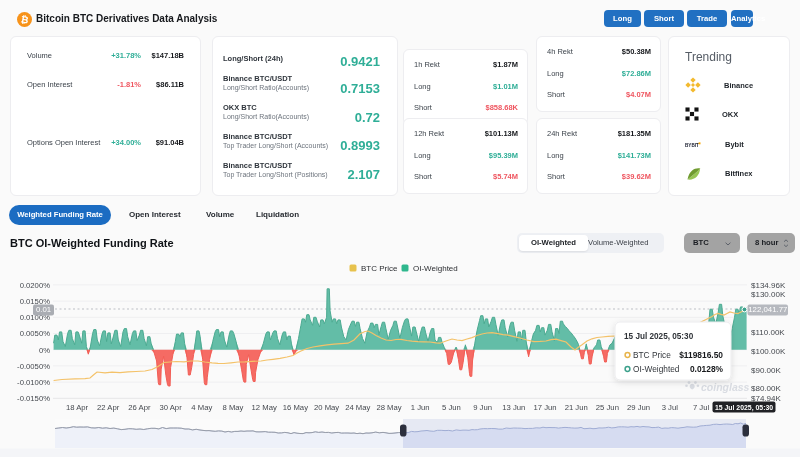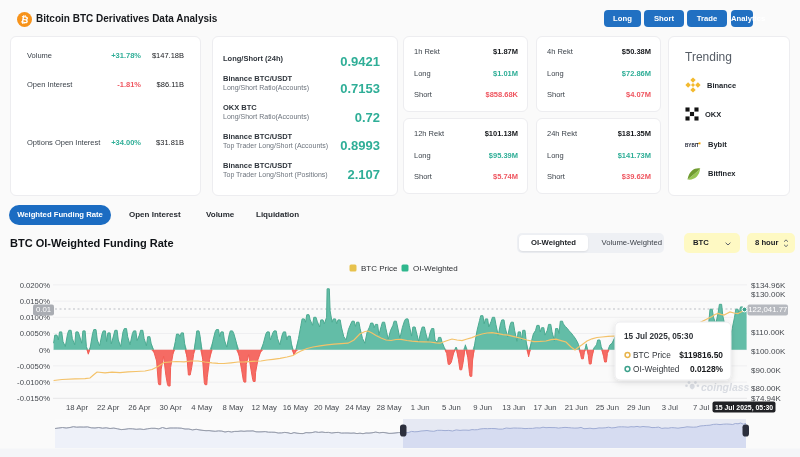--- a/index.html
+++ b/index.html
@@ -4,43 +4,43 @@
 *{margin:0;padding:0;box-sizing:border-box}
 html,body{width:800px;height:457px;background:#fafafa;font-family:"Liberation Sans",sans-serif;overflow:hidden;position:relative}
 .abs{position:absolute}
 .title{left:36px;top:13px;font-size:10px;font-weight:bold;color:#17191d}
 .btn{position:absolute;top:9.5px;height:17px;background:#2170c2;border-radius:4px;color:#fff;font-size:7.7px;font-weight:bold;text-align:center;line-height:17px}
 .card{position:absolute;background:#fff;border:1px solid #ededf0;border-radius:6px}
 #c1{left:10px;top:36px;width:191px;height:160px}
 .r1{position:absolute;left:16px;right:16px;height:10px;font-size:7.5px}
 .r1 .lbl{position:absolute;left:0;top:0;color:#3c434b;white-space:nowrap}
 .r1 .pct{position:absolute;right:43px;top:0;font-weight:bold}
-.r1 .val{position:absolute;right:0;top:0;font-weight:normal;color:#17191d}
+.r1 .val{position:absolute;right:0;top:0;font-weight:bold;color:#17191d}
 .grn{color:#2fae97}
 .red{color:#ef5660}
 #c2{left:212px;top:36px;width:186px;height:160px}
 .c2main{position:absolute;left:10px;font-size:7.5px;color:#2e343b;font-weight:bold;white-space:nowrap}
 .c2sub{position:absolute;left:10px;font-size:7px;color:#6d747d;white-space:nowrap}
 .c2val{position:absolute;right:17px;font-size:13px;font-weight:bold;color:#2fae97}
 .mini{position:absolute;width:125px;height:76px;background:#fff;border:1px solid #ededf0;border-radius:6px}
 .mr{position:absolute;left:10px;right:9px;height:10px}
 .mlbl{position:absolute;left:0;font-size:7.5px;color:#3c434b}
 .mval{position:absolute;right:0;font-size:7.5px;font-weight:bold;color:#17191d}
 .mval.grn{color:#2fae97}
 .mval.red{color:#ef5660}
 #trend{left:668px;top:36px;width:122px;height:160px}
-.titem{position:absolute;left:16px;display:flex;align-items:center;gap:6px}
+.titem{position:absolute;left:16px;display:flex;align-items:center;gap:23px}
 .titem span{font-size:7.5px;font-weight:bold;color:#1c2127}
 .pill{position:absolute;left:9px;top:205px;width:102px;height:20px;background:#1b6cc2;border-radius:10px;color:#fff;font-size:7.7px;font-weight:bold;text-align:center;line-height:20px}
 .tab{position:absolute;top:205px;height:20px;line-height:20px;font-size:8px;font-weight:bold;color:#262a30}
 .h1{position:absolute;left:10px;top:237px;font-size:11px;font-weight:bold;color:#0f1216}
 .seg{position:absolute;left:517px;top:233px;width:147px;height:20px;background:#eef0f4;border-radius:5px;display:flex;padding:2px}
 .seg .on{width:69px;background:#fff;border-radius:4px;font-size:7.7px;font-weight:bold;color:#1a1d22;text-align:center;line-height:16px;box-shadow:0 1px 2px rgba(0,0,0,.08)}
-.seg .off{flex:1;font-size:7.7px;color:#3a3f47;text-align:right;line-height:16px}
-.drop{position:absolute;top:233px;height:20px;background:#fef9c3;border-radius:5px;font-size:7.7px;font-weight:bold;color:#1a1d22;line-height:20px}
+.seg .off{flex:1;font-size:7.7px;color:#3a3f47;text-align:left;line-height:16px}
+.drop{position:absolute;top:233px;height:20px;background:#a3a3a3;border-radius:5px;font-size:7.7px;font-weight:bold;color:#1a1d22;line-height:20px}
 </style></head>
 <body>
 <svg width="15" height="15" viewBox="0 0 15 15" style="position:absolute;left:17px;top:11.5px">
     <circle cx="7.5" cy="7.5" r="7.5" fill="#f7931a"></circle>
     <text x="7.6" y="11" text-anchor="middle" style="font:bold 9.5px 'Liberation Sans',sans-serif;fill:#fff" transform="rotate(10 7.5 7.5)">₿</text>
   </svg>
 <div class="abs title">Bitcoin BTC Derivatives Data Analysis</div>
 <div class="btn" style="left:604px;width:37px">Long</div>
 <div class="btn" style="left:644px;width:40px">Short</div>
 <div class="btn" style="left:687px;width:40px">Trade</div>
@@ -53,42 +53,42 @@
       <span class="val">$147.18B</span>
     </div>
 <div class="r1" style="top:43px">
       <span class="lbl">Open Interest</span>
       <span class="pct red">-1.81%</span>
       <span class="val">$86.11B</span>
     </div>
 <div class="r1" style="top:101px">
       <span class="lbl">Options Open Interest</span>
       <span class="pct grn">+34.00%</span>
-      <span class="val">$31.81B</span>
+      <span class="val">$91.04B</span>
     </div>
 </div>
 
 <div class="card" id="c2">
 <div class="c2main" style="top:16.5px">Long/Short (24h)</div>
     <div class="c2val" style="top:16.5px">0.9421</div>
 <div class="c2main" style="top:37px">Binance BTC/USDT</div>
     <div class="c2sub" style="top:46.5px">Long/Short Ratio(Accounts)</div>
     <div class="c2val" style="top:43.5px">0.7153</div>
 <div class="c2main" style="top:66px">OKX BTC</div>
     <div class="c2sub" style="top:75.5px">Long/Short Ratio(Accounts)</div>
     <div class="c2val" style="top:72.5px">0.72</div>
 <div class="c2main" style="top:95px">Binance BTC/USDT</div>
     <div class="c2sub" style="top:104.5px">Top Trader Long/Short (Accounts)</div>
     <div class="c2val" style="top:101px">0.8993</div>
 <div class="c2main" style="top:124px">Binance BTC/USDT</div>
     <div class="c2sub" style="top:133.5px">Top Trader Long/Short (Positions)</div>
     <div class="c2val" style="top:130px">2.107</div>
 </div>
 
-<div class="mini" style="left:403px;top:36px">
+<div class="mini" style="left:403px;top:49px">
 <div class="mr" style="top:10px">
       <span class="mlbl">1h Rekt</span>
       <span class="mval">$1.87M</span>
     </div>
 <div class="mr" style="top:31.5px">
       <span class="mlbl">Long</span>
       <span class="mval grn">$1.01M</span>
     </div>
 <div class="mr" style="top:52.5px">
       <span class="mlbl">Short</span>

